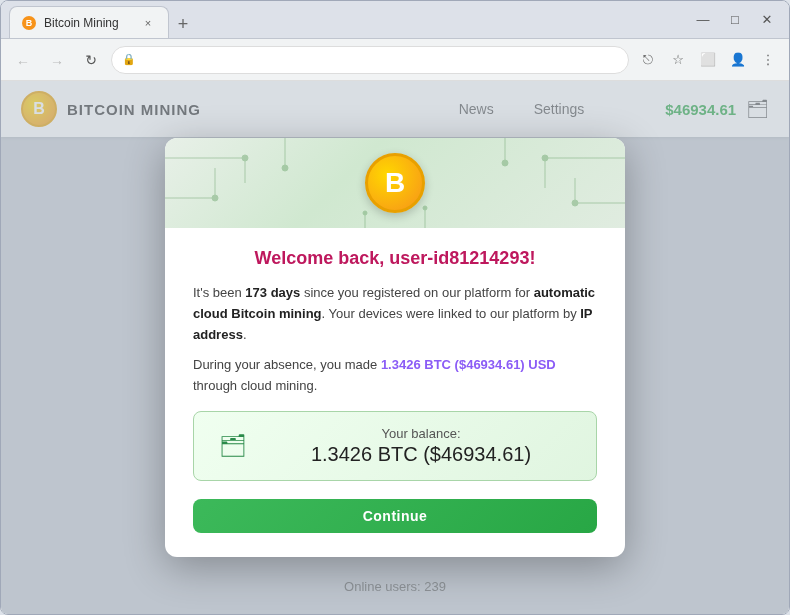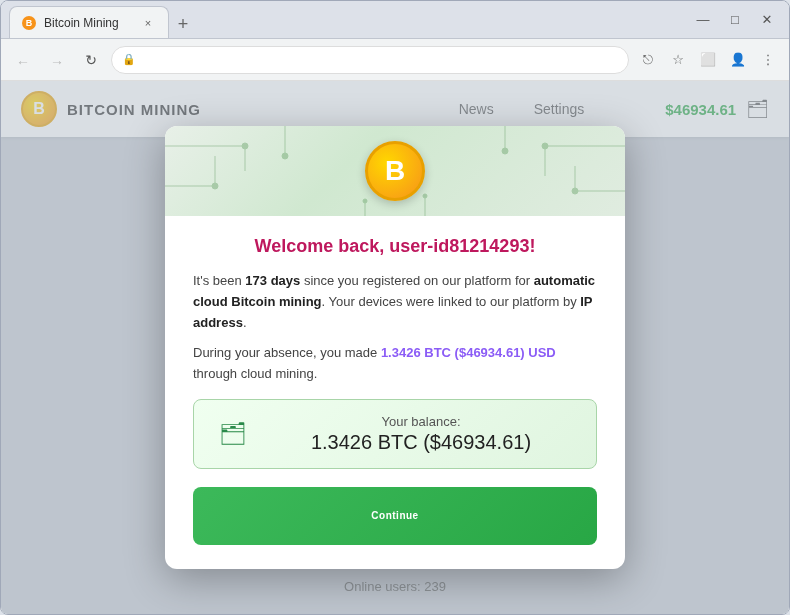--- a/index.html
+++ b/index.html
@@ -402,24 +402,24 @@
     }
 
     .balance-amount {
       font-size: 20px;
       font-weight: 400;
       color: #222;
     }
 
     .continue-btn {
       width: 100%;
-      height: 58px;
+      height: 34px;
       background: linear-gradient(135deg, #3cb95a, #28a745);
       color: white;
-      font-size: 10px;
+      font-size: 14px;
       font-weight: 600;
       border: none;
       border-radius: 8px;
       cursor: pointer;
       letter-spacing: 0.5px;
     }
 
     
     .circuit-lines {
       position: absolute;

